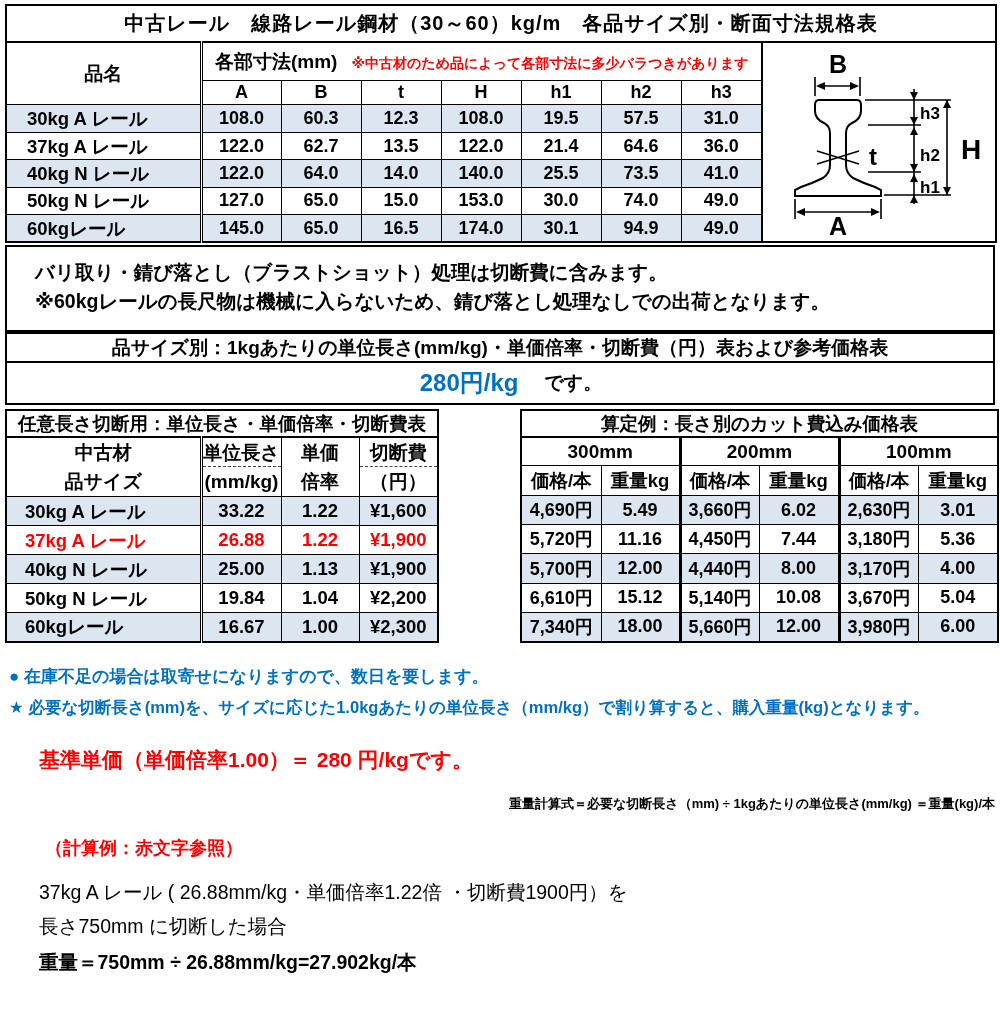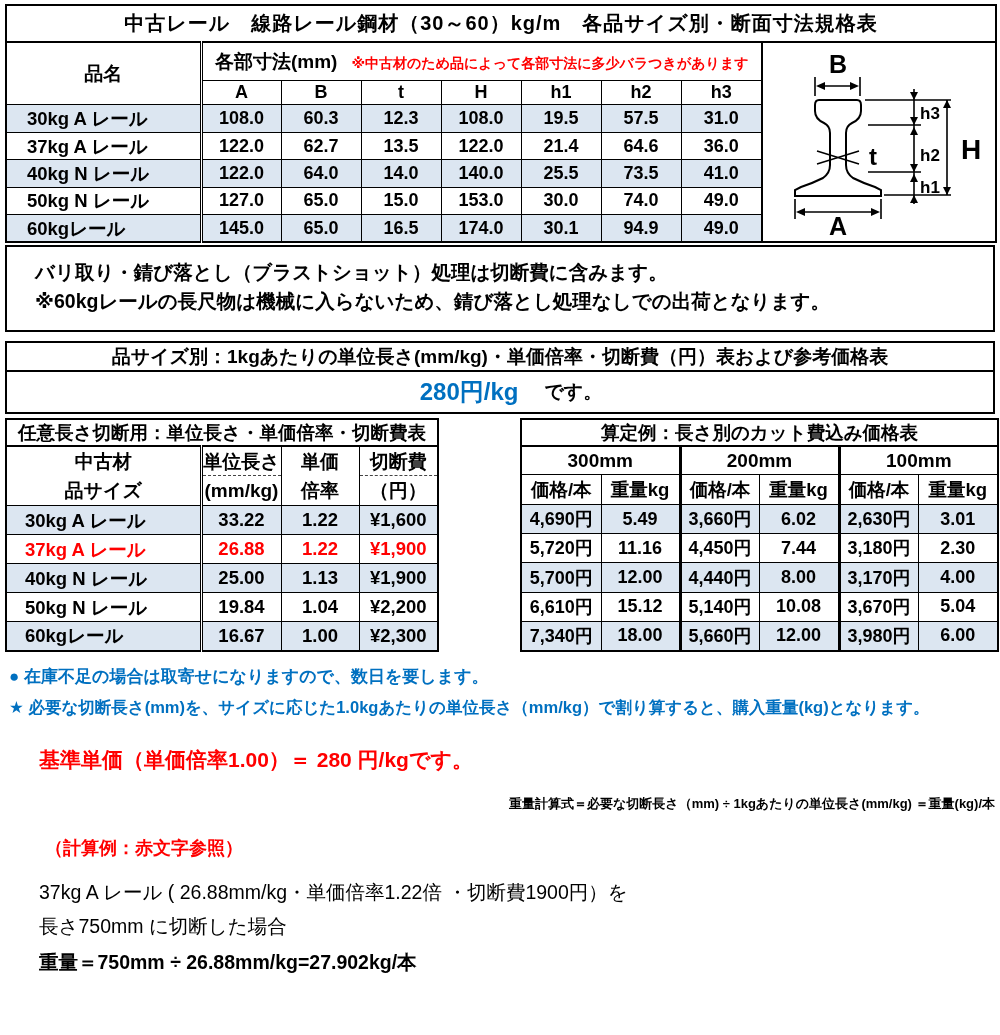--- a/index.html
+++ b/index.html
@@ -27,21 +27,21 @@
   .t1 .dbl { border-left:3px double #000; }
   .t1 .diagram-cell { background:#fff; border-left:2px solid #000; padding:0; }
   .row-blue { background:#dce6f1; }
   .row-white { background:#ffffff; }
 
   
   .notes-box { width:990px; border:2px solid #000; margin-top:2px; height:87px; padding:11px 0 0 28px; }
   .notes-box p { font-size:19.5px; font-weight:600; line-height:29px; }
 
   
-  .s2-title { width:990px; border:2px solid #000; margin-top:9px; height:31px;
+  .s2-title { width:990px; border:2px solid #000; height:31px;
               display:flex; align-items:center; justify-content:center;
               font-size:19px; font-weight:700; }
   .s2-base  { width:990px; border:2px solid #000; border-top:0; height:42px;
               display:flex; align-items:center; justify-content:center; }
   .s2-base .pre { font-size:19px; font-weight:700; }
   .s2-base .val { color:#0070c0; font-size:24px; font-weight:700; margin:0 26px 0 22px; }
   .s2-base .suf { font-size:19px; font-weight:600; }
 
   .s2-tables { display:flex; margin-top:4px; }
   .t2 { width:432px; border:2px solid #000; }
@@ -306,21 +306,21 @@
         <td>6.02</td>
         <td class="gsep">2,630円</td>
         <td>3.01</td>
       </tr>
       <tr class="d-row row-white">
         <td>5,720円</td>
         <td>11.16</td>
         <td class="gsep">4,450円</td>
         <td>7.44</td>
         <td class="gsep">3,180円</td>
-        <td>2.30</td>
+        <td>5.36</td>
       </tr>
       <tr class="d-row row-blue">
         <td>5,700円</td>
         <td>12.00</td>
         <td class="gsep">4,440円</td>
         <td>8.00</td>
         <td class="gsep">3,170円</td>
         <td>4.00</td>
       </tr>
       <tr class="d-row row-white">

